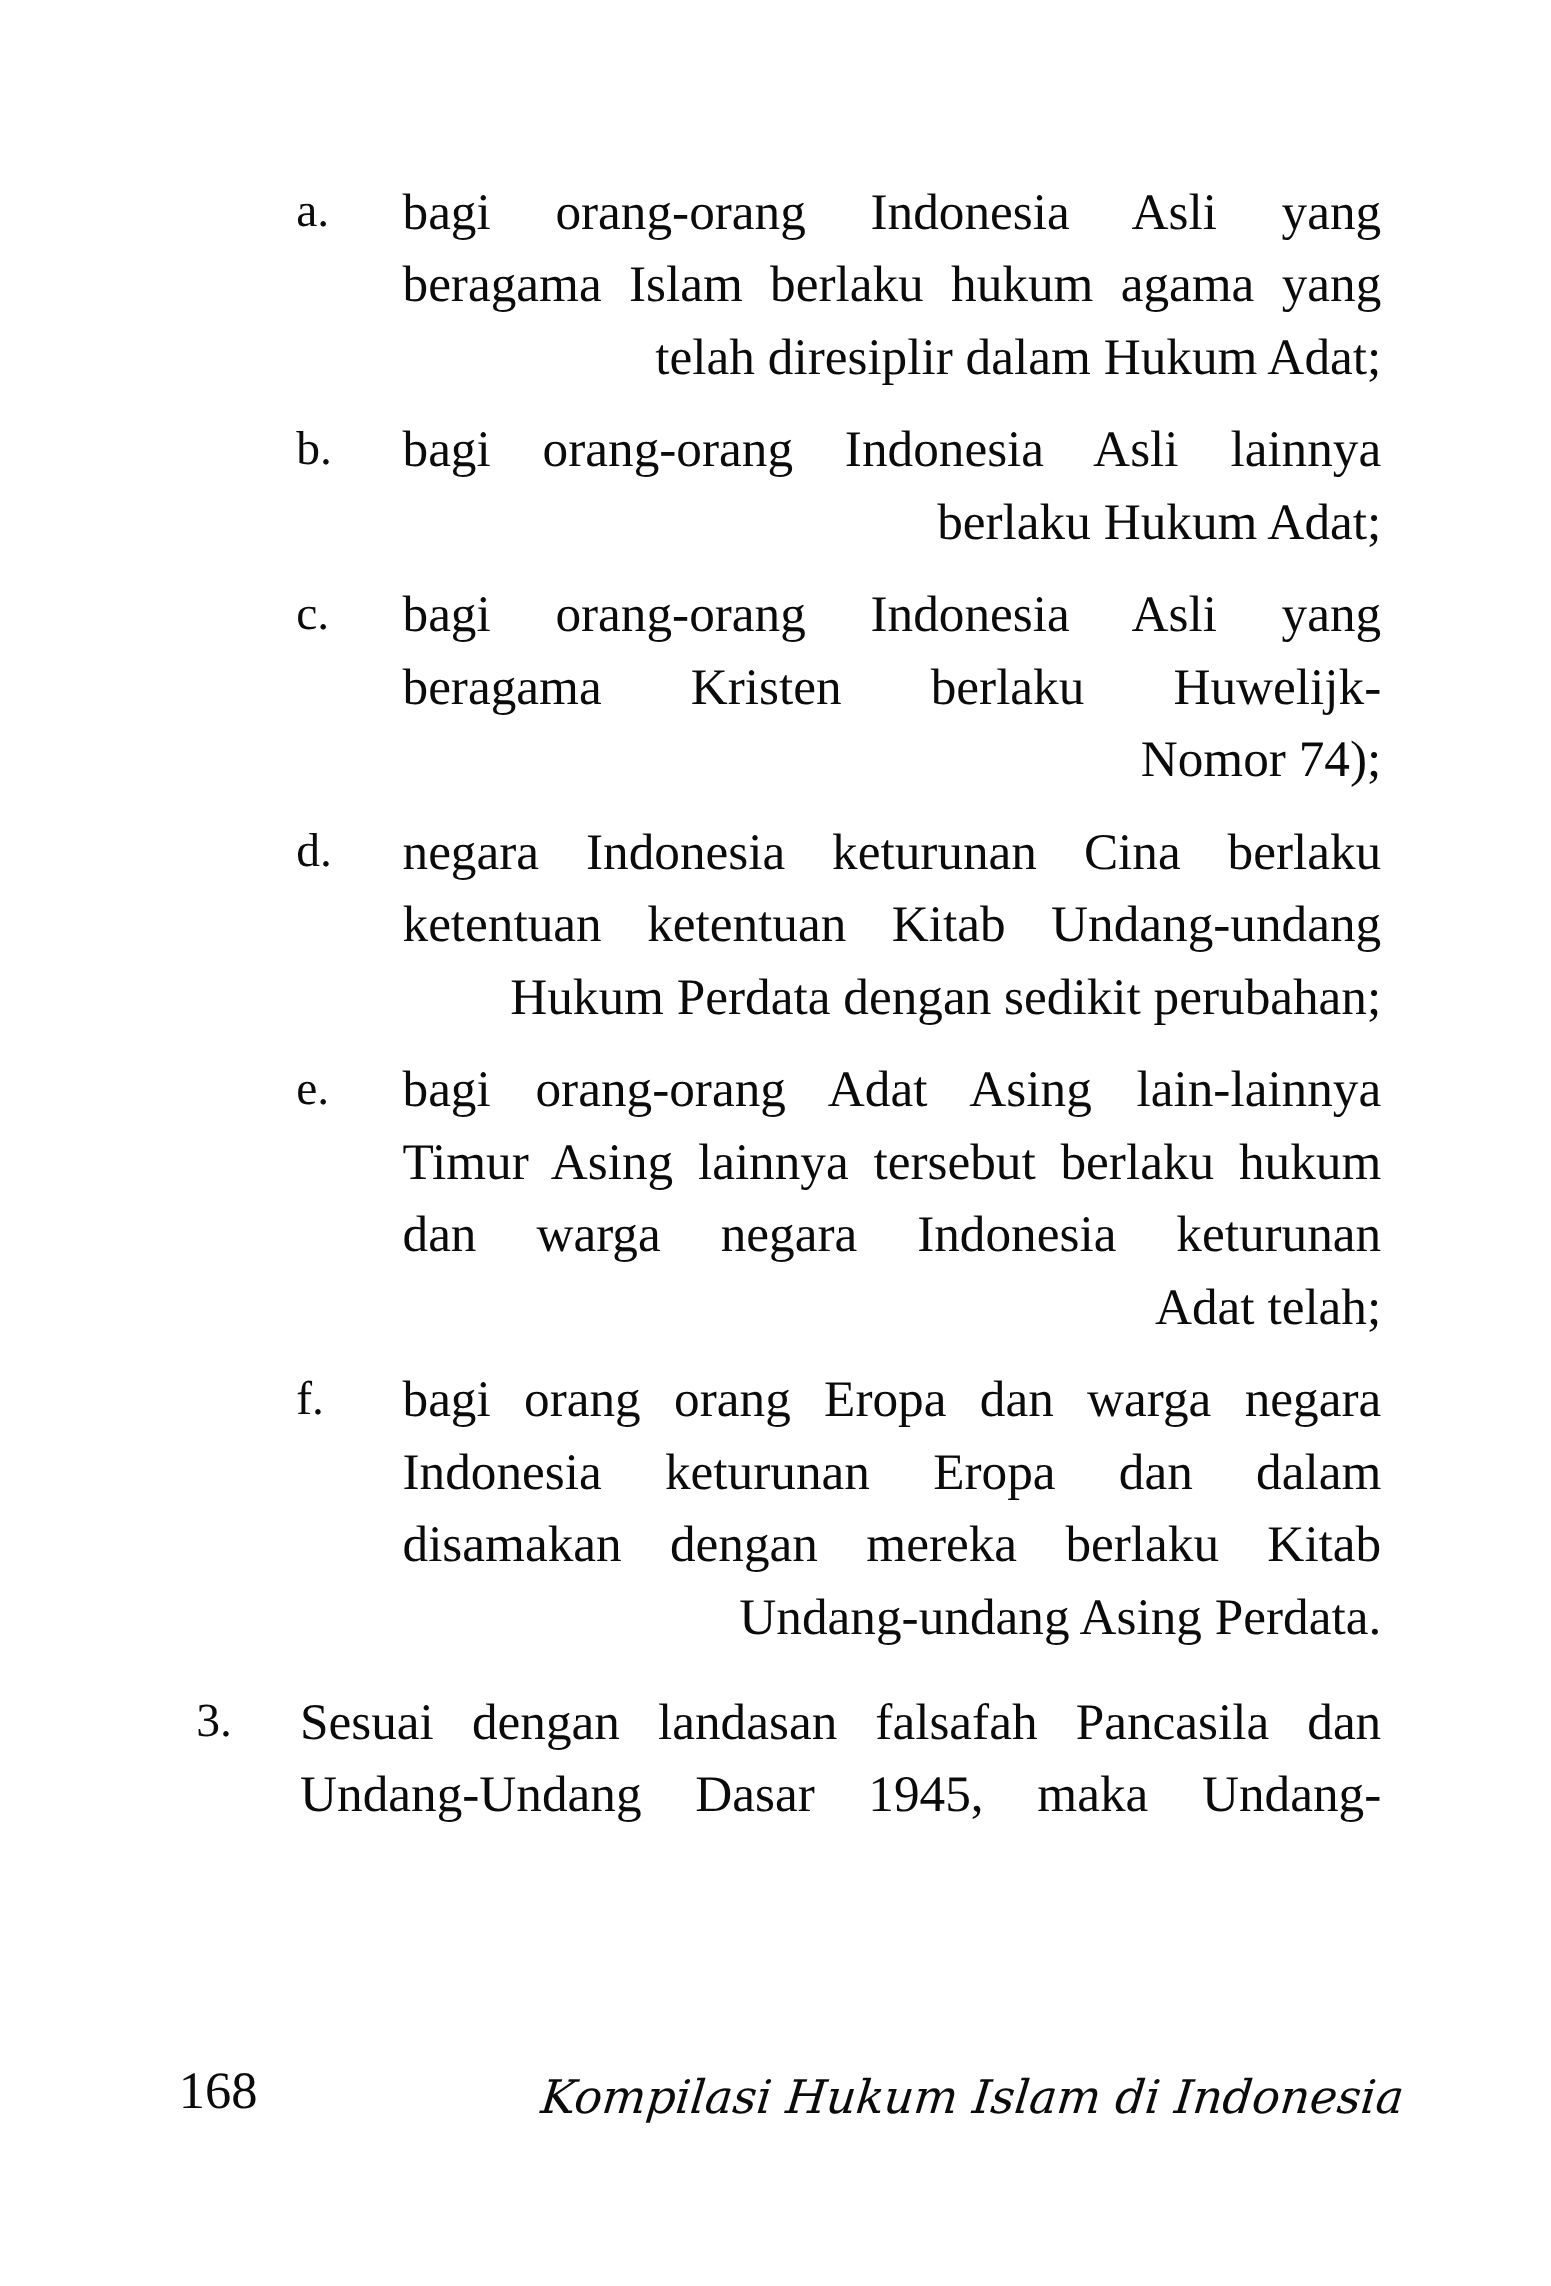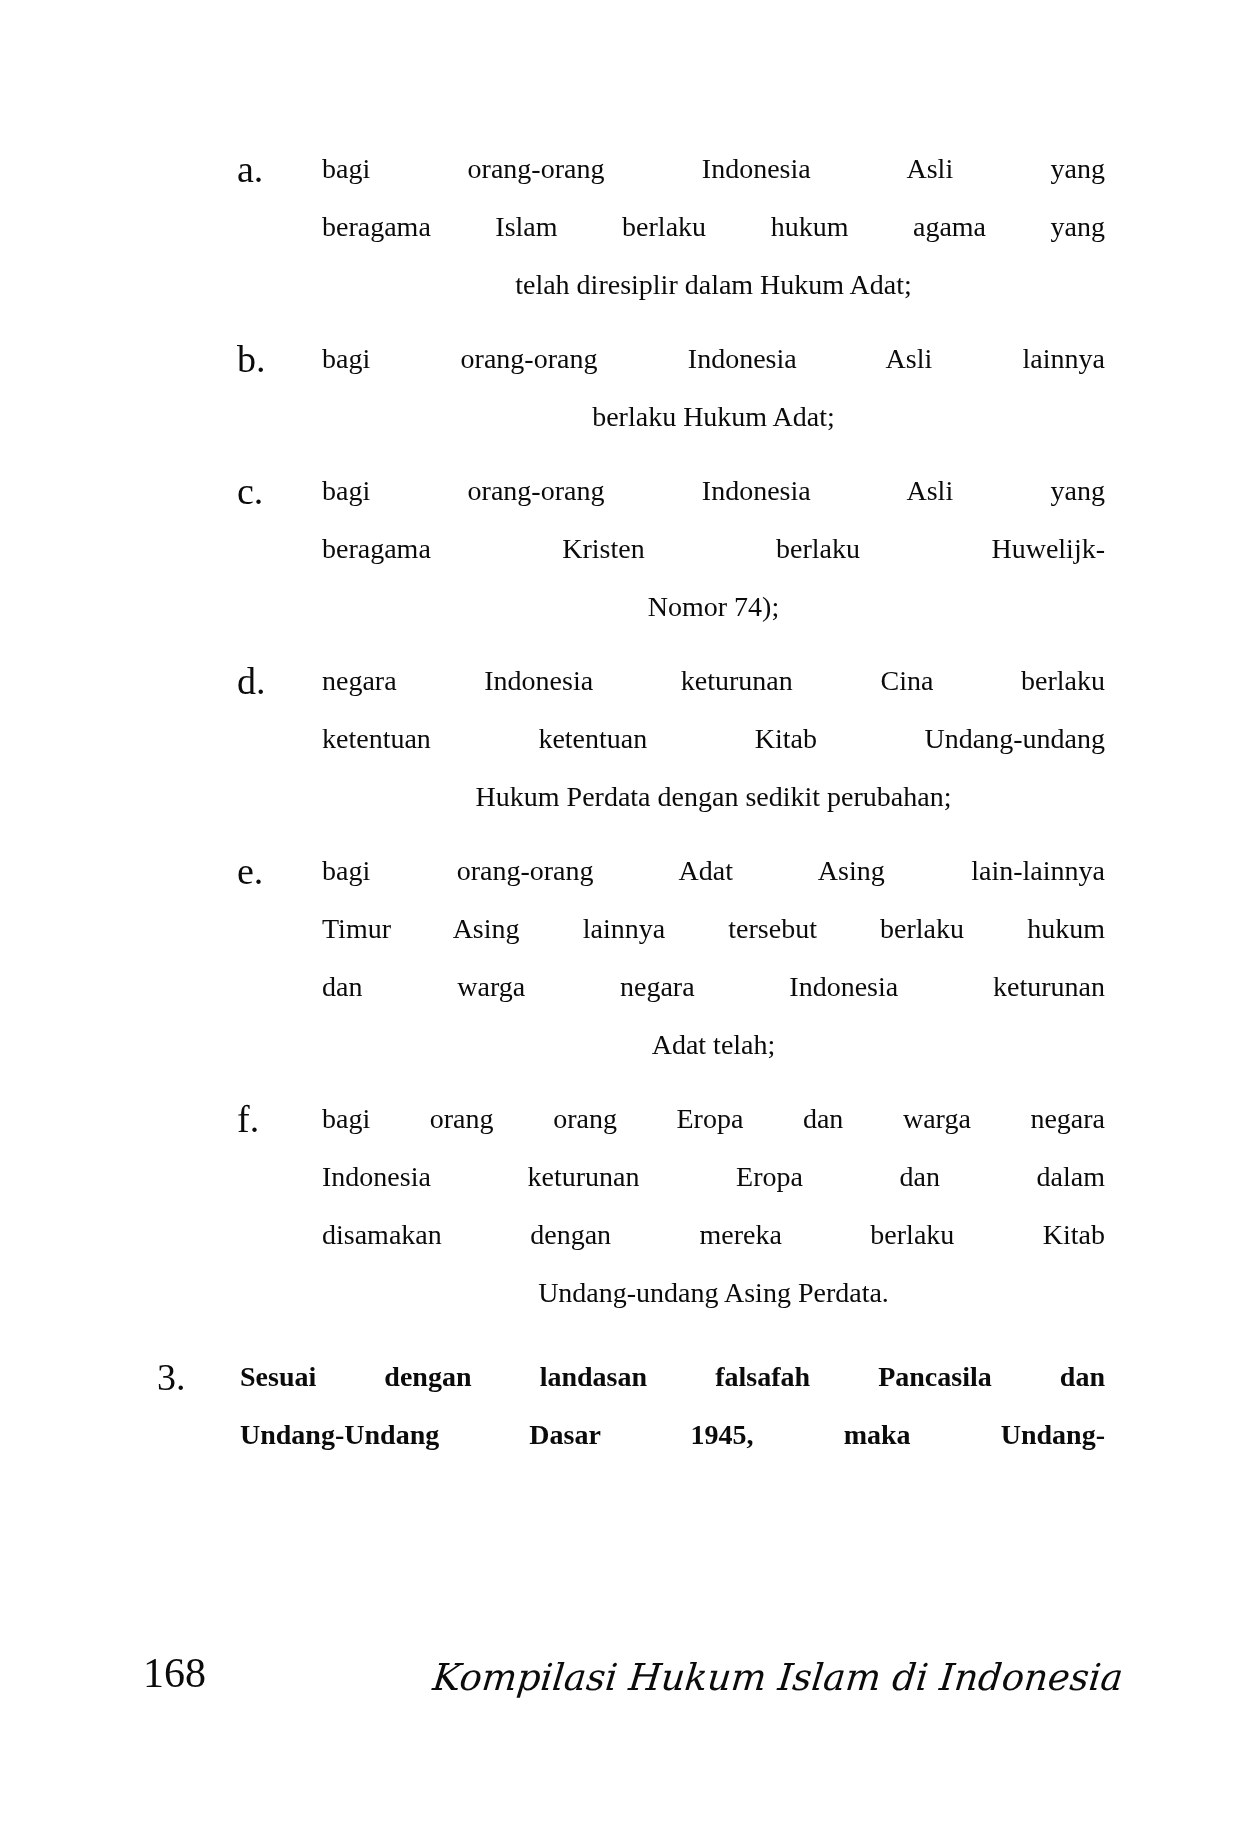--- a/index.html
+++ b/index.html
@@ -37,32 +37,32 @@
   }
   .list-item .marker { width: 85px; }
   .list-item .item-body { width: 783px; }
   .numbered-item {
     display: flex;
     align-items: flex-start;
     margin-left: 157px;
     margin-top: 26px;
   }
   .numbered-item .marker { width: 83px; }
-  .numbered-item .item-body { width: 865px; font-weight: bold; }
+  .numbered-item .item-body { width: 865px; }
   .ln {
-    font-size: 28px;
+    font-size: 41px;
     line-height: 58px;
     white-space: normal;
   }
   .just {
     text-align: justify;
     text-align-last: justify;
   }
   .left {
-    text-align: center;
+    text-align: right;
   }
   .footer-page-number {
     position: absolute;
     left: 143px;
     top: 1648px;
     font-size: 42px;
     line-height: 50px;
   }
   .footer-running-title {
     position: absolute;

